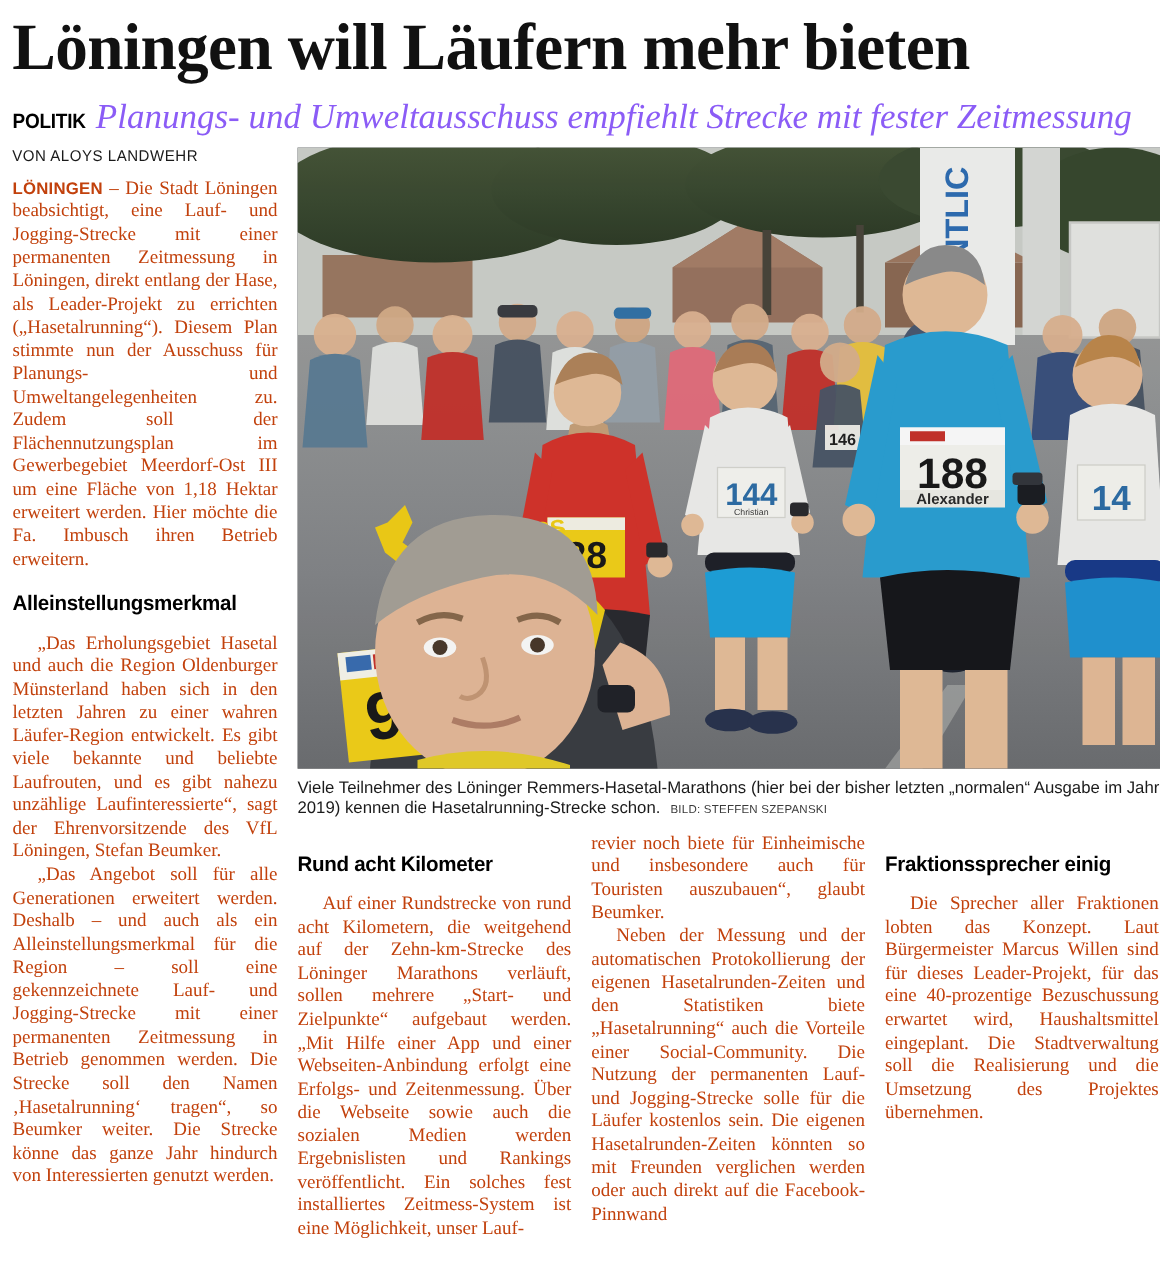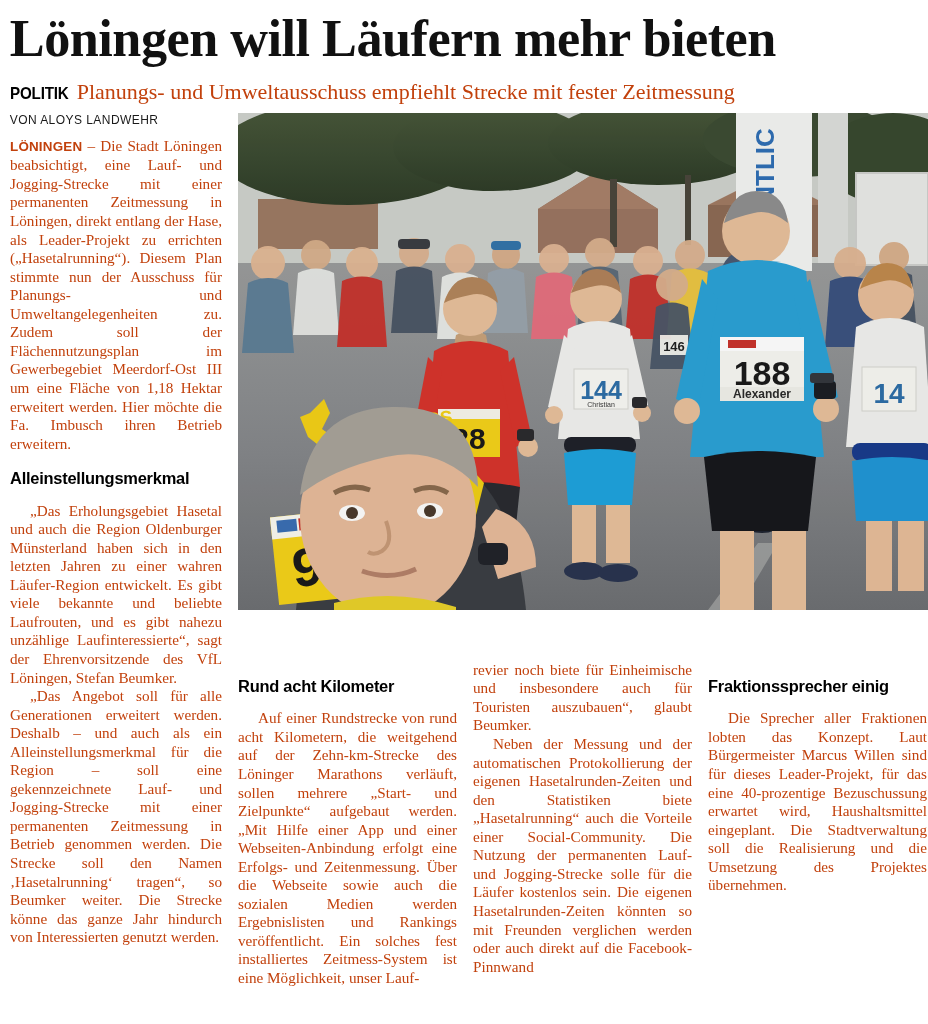--- a/index.html
+++ b/index.html
@@ -50,22 +50,23 @@
     font-size: 16.5px;
     letter-spacing: -0.2px;
     color: #000000;
     transform: scaleX(0.92);
     transform-origin: left center;
     display: inline-block;
     margin-right: 3px;
   }
   .deck {
     font-family: "Liberation Serif", serif;
-    font-size: 22px;
-    color: #c2410c;
+    font-size: 28px;
+    color: #8b5cf6;
+    font-style: italic;
   }
 
   
   .content {
     position: relative;
     margin-top: 8px;
   }
 
   .byline {
     font-family: "Liberation Sans", sans-serif;
@@ -421,20 +422,23 @@
             <path d="M96 490 q60 -16 122 4 l0 3 -122 0 Z" fill="#e9d12a"></path>
 
             <path d="M258 396 q40 14 40 58 l-38 12 -16 -52 Z" fill="#e6bb9b"></path>
             <rect x="240" y="430" width="30" height="22" rx="6" fill="#22242a"></rect>
           </g>
 
           <rect x="0" y="0" width="690" height="497" fill="#000000" opacity="0.04"></rect>
         </svg>
       </div>
 
+      <div class="caption">
+        <span>Viele Teilnehmer des Löninger Remmers-Hasetal-Marathons (hier bei der bisher letzten „normalen“ Ausgabe im Jahr 2019) kennen die Hasetalrunning-Strecke schon.</span><span class="credit">BILD: STEFFEN SZEPANSKI</span>
+      </div>
     </div>
 
     <div class="lower-cols">
 
       <div class="lower-col">
         <h2 class="section-head">Rund acht Kilometer</h2>
         <p class="body-text indent">Auf einer Rundstrecke von rund acht Kilometern, die weitgehend auf der Zehn-km-Strecke des Löninger Marathons verläuft, sollen mehrere „Start- und Zielpunkte“ aufgebaut werden. „Mit Hilfe einer App und einer Webseiten-Anbindung erfolgt eine Erfolgs- und Zeitenmessung. Über die Webseite sowie auch die sozialen Medien werden Ergebnislisten und Rankings veröffentlicht. Ein solches fest installiertes Zeitmess-System ist eine Möglichkeit, unser Lauf-</p>
       </div>
 
       <div class="lower-col">

